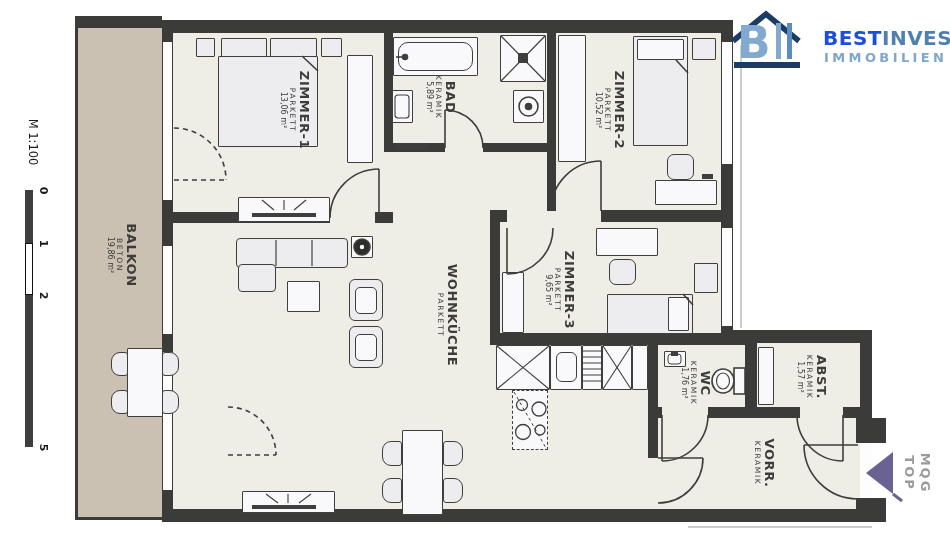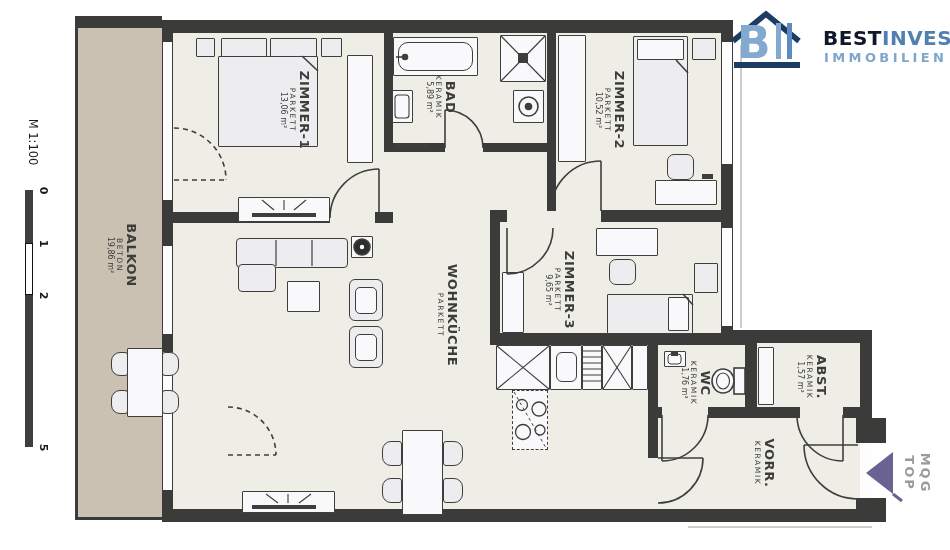--- a/index.html
+++ b/index.html
@@ -324,21 +324,21 @@
 
   <div>
     <svg width="110" height="70" style="left:710px;top:5px;" viewBox="0 0 110 70">
       <path d="M23,36 L56,9 L89,36" stroke="#1d3c64" stroke-width="5.5" fill="none"></path>
       <text x="27" y="53" font-size="44" font-weight="bold" fill="#82a9cf" font-family="DejaVu Sans, sans-serif">B</text>
       <rect x="66" y="18" width="5" height="36" fill="#82a9cf"></rect>
       <rect x="77" y="18" width="5" height="36" fill="#5c8bbf"></rect>
       <rect x="24" y="57" width="66" height="6" fill="#1d3c64"></rect>
     </svg>
     <div class="abs" style="left:823px;top:26px;font-size:20px;font-weight:bold;letter-spacing:.5px;white-space:nowrap;">
-      <span style="color:#0f172a;">BEST</span><span style="color:#4f80b2;">INVEST</span>
+      <span style="color:#1d4ed8;">BEST</span><span style="color:#4f80b2;">INVEST</span>
     </div>
     <div class="abs" style="left:824px;top:50px;font-size:13px;font-weight:bold;color:#7fa6cc;letter-spacing:3.4px;white-space:nowrap;">IMMOBILIEN</div>
   </div>
 
   <div>
     <svg width="60" height="60" style="left:860px;top:445px;" viewBox="0 0 60 60">
       <polygon points="6,28 33,7 33,49" fill="#6b6294"></polygon>
       <path d="M33,49 L42,56" stroke="#6b6294" stroke-width="3" fill="none"></path>
     </svg>
     <div class="rot" style="left:917px;top:473px;color:#9a9a9a;font-weight:bold;font-size:13px;letter-spacing:2px;line-height:1.2;text-align:center;">

